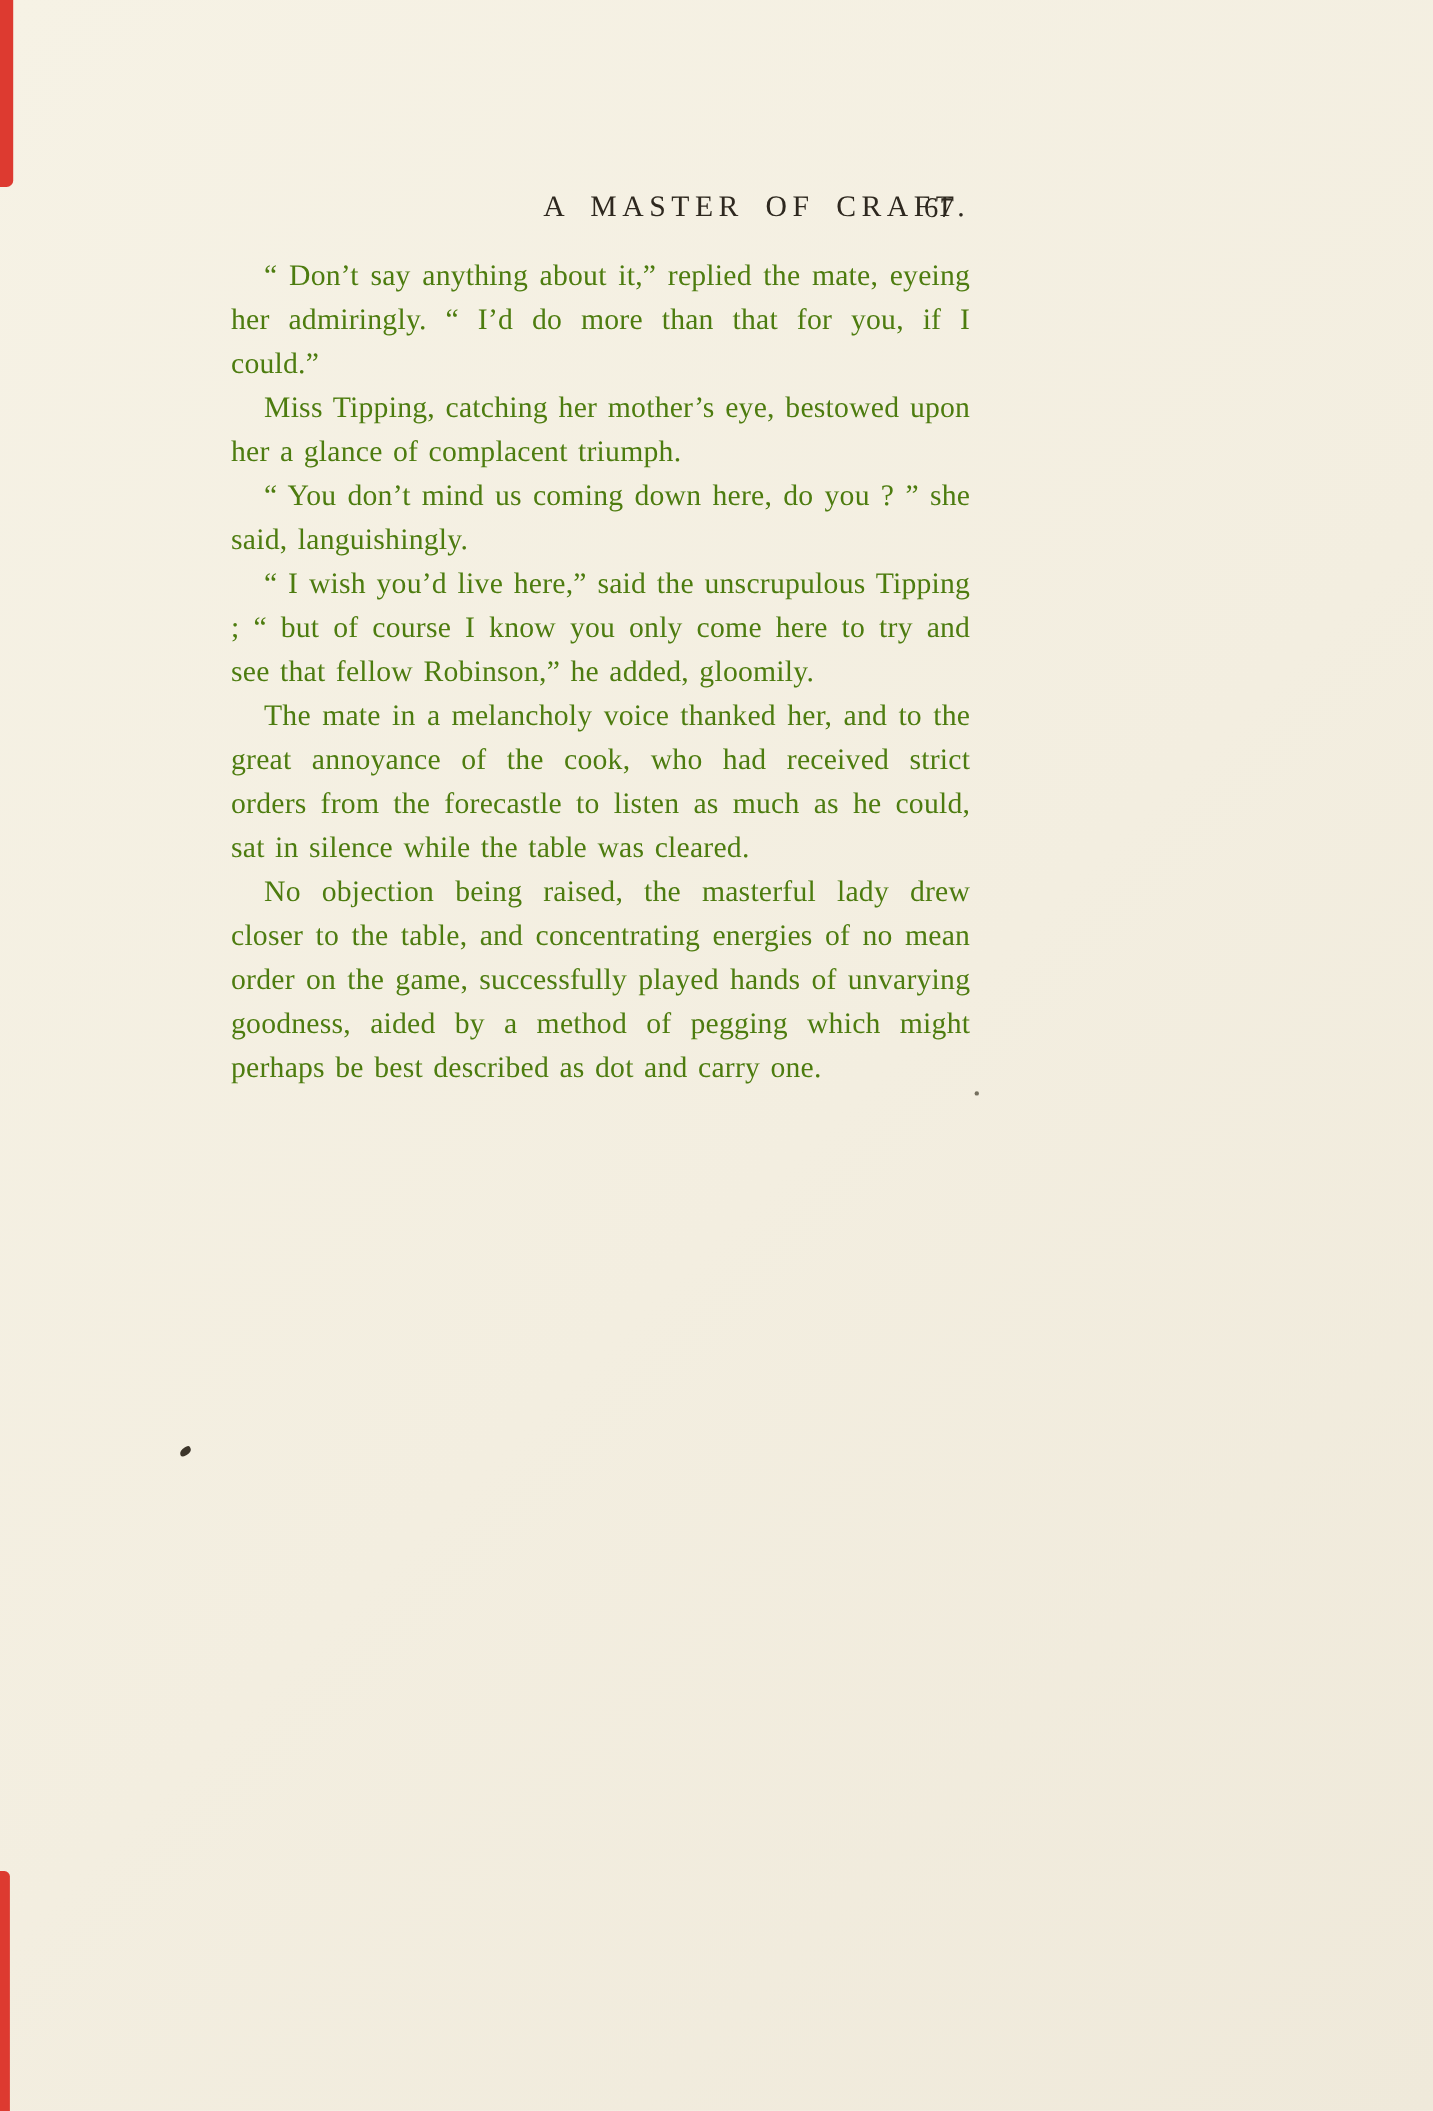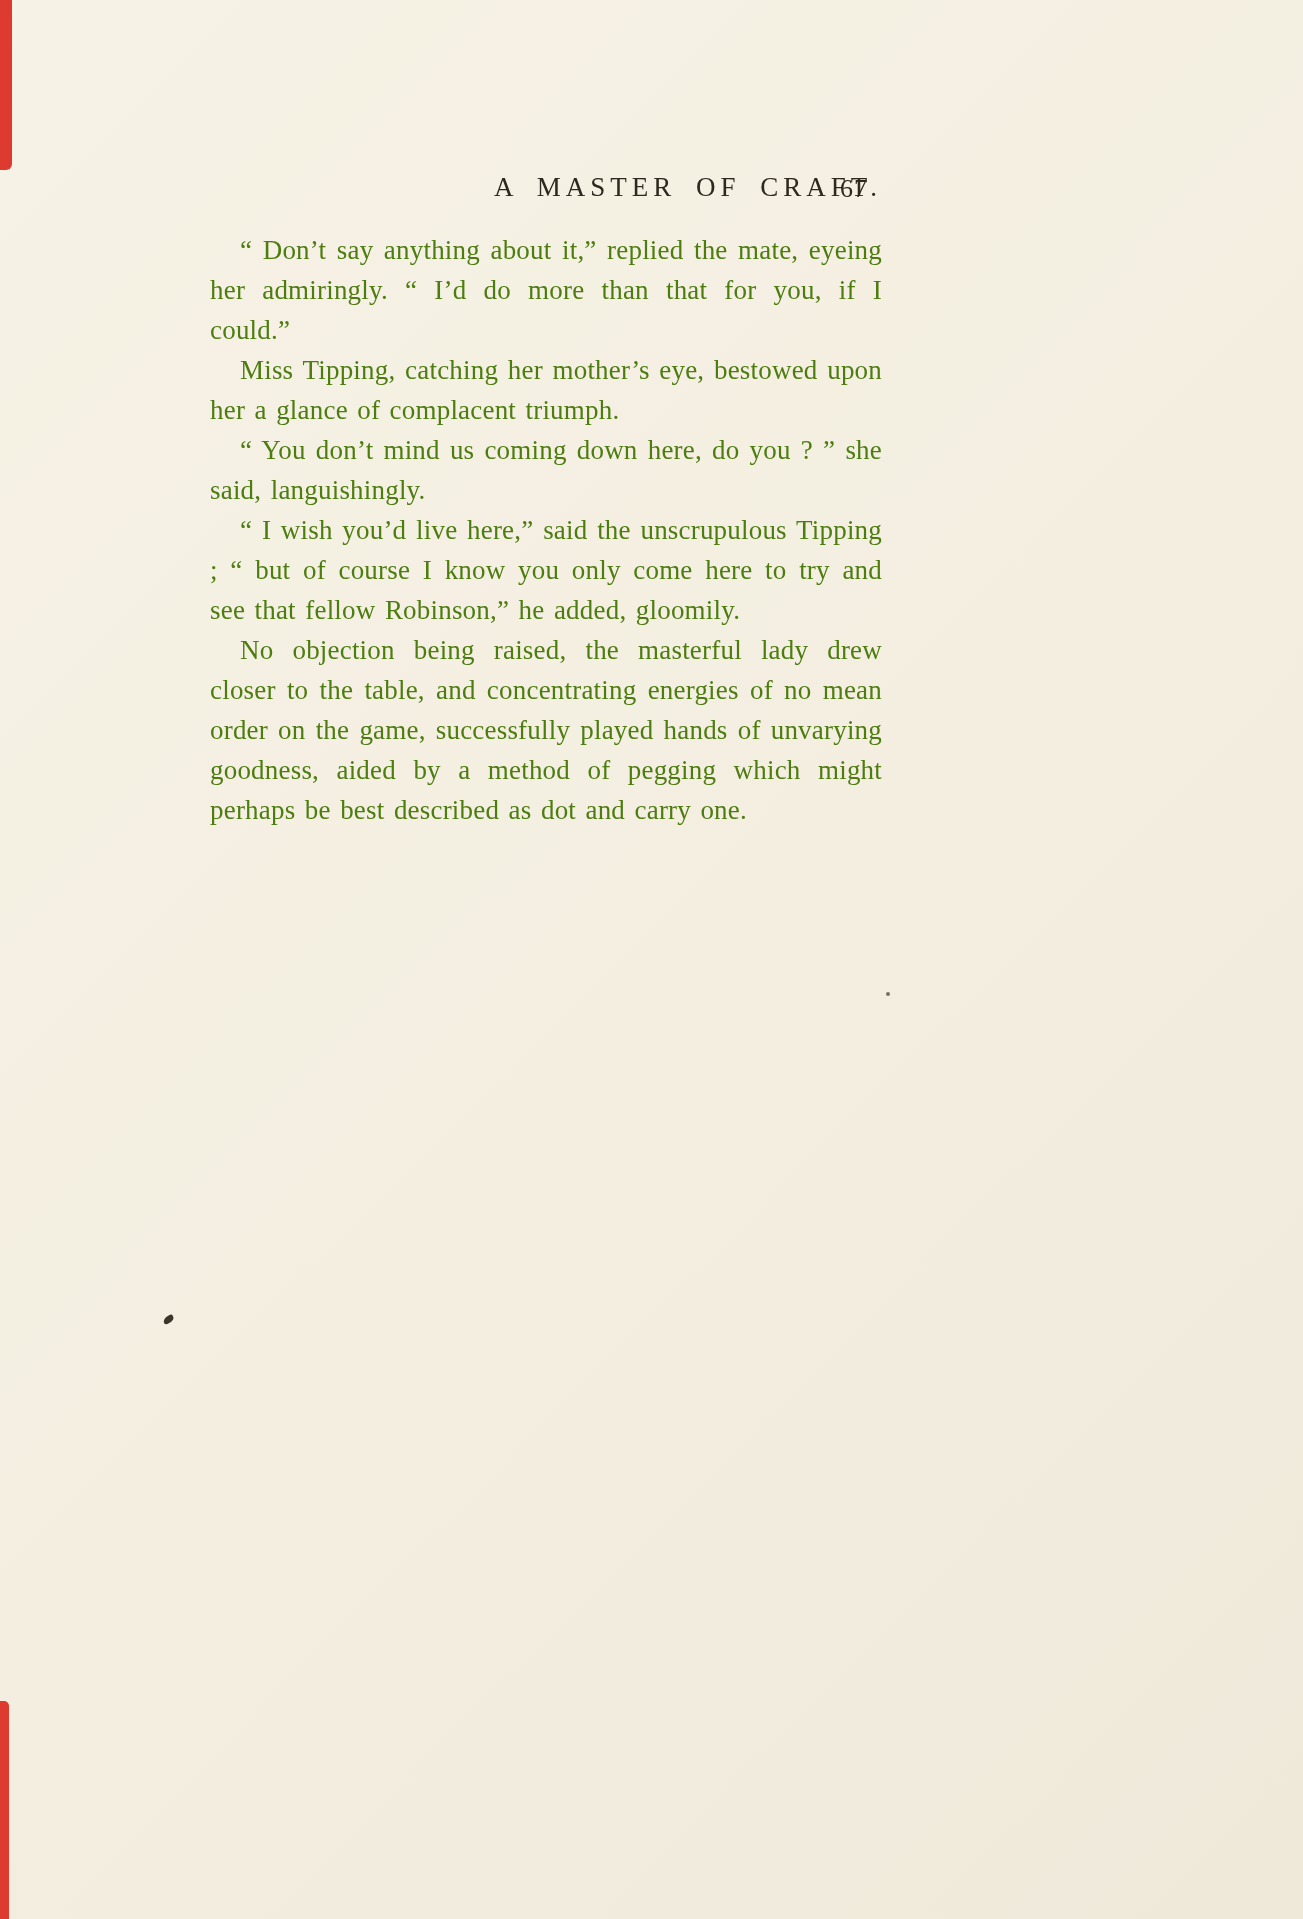--- a/index.html
+++ b/index.html
@@ -110,19 +110,20 @@
   <div class="page-header">
     <span class="running-title">A MASTER OF CRAFT.</span>
     <span class="folio">67</span>
   </div>
 
   <div class="text-block">
     <p>“ Don’t say anything about it,” replied the mate, eyeing her admiringly. “ I’d do more than that for you, if I could.”</p>
     <p>Miss Tipping, catching her mother’s eye, bestowed upon her a glance of complacent triumph.</p>
     <p>“ You don’t mind us coming down here, do you ? ” she said, languishingly.</p>
     <p>“ I wish you’d live here,” said the unscrupulous Tipping ; “ but of course I know you only come here to try and see that fellow Robinson,” he added, gloomily.</p>
+    <p>The mate in a melancholy voice thanked her, and to the great annoyance of the cook, who had received strict orders from the forecastle to listen as much as he could, sat in silence while the table was cleared.</p>
     <p>No objection being raised, the masterful lady drew closer to the table, and concentrating energies of no mean order on the game, successfully played hands of unvarying goodness, aided by a method of pegging which might perhaps be best described as dot and carry one.</p>
   </div>
 
 </div>
 
 <div class="ink-mark"></div>
 <div class="speck"></div>
 
 </body></html>

